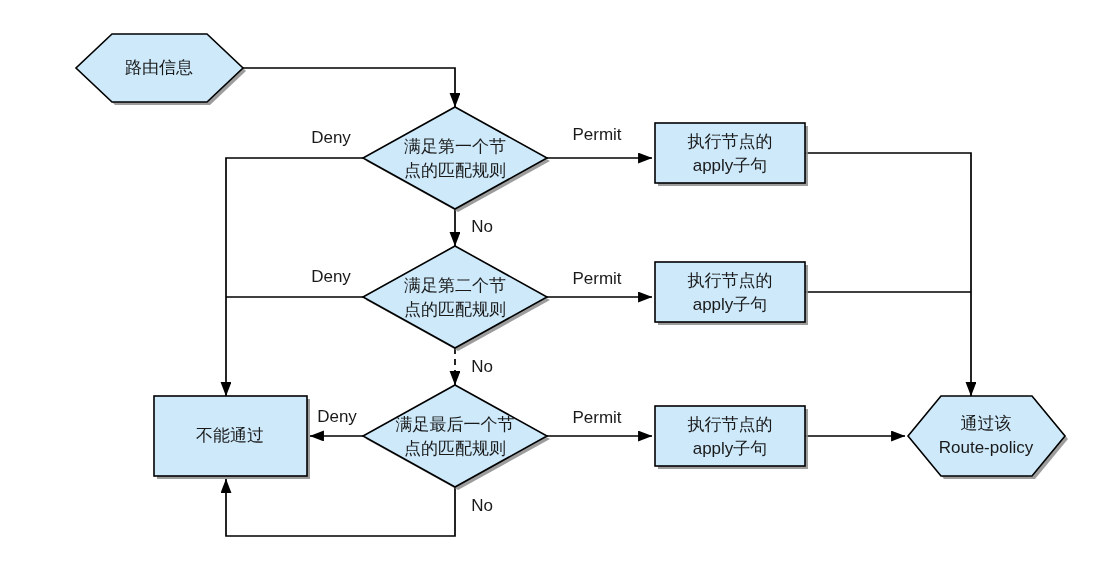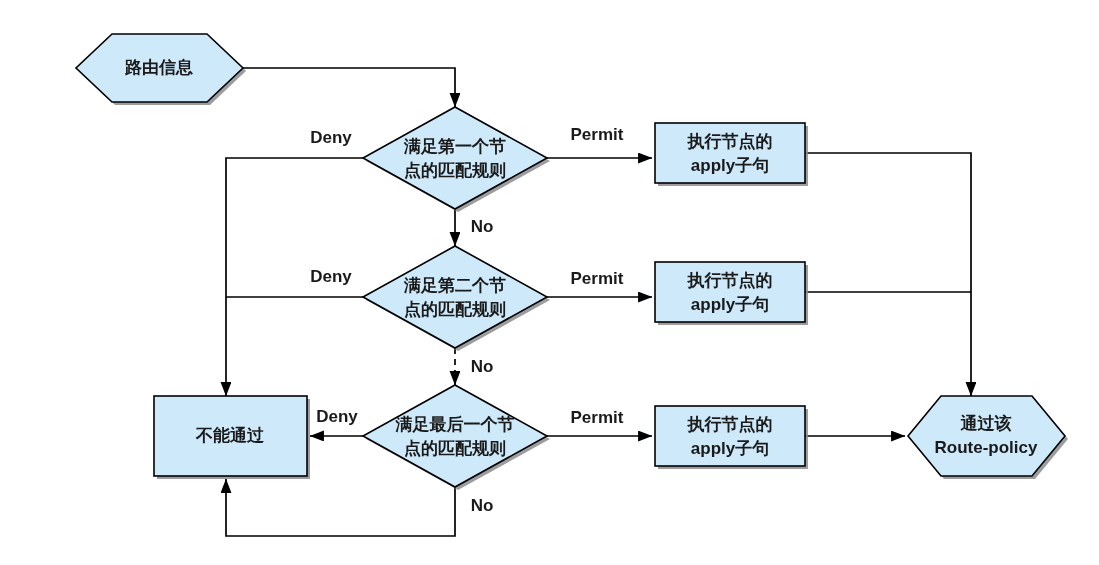--- a/index.html
+++ b/index.html
@@ -10,21 +10,20 @@
   body {
     width: 1099px;
     height: 565px;
     font-family: "Liberation Sans", "DejaVu Sans", sans-serif;
     overflow: hidden;
   }
   #flowchart-root {
     position: relative;
     width: 1099px;
     height: 565px;
-    font-weight: bold;
   }
   svg#diagram {
     display: block;
     width: 1099px;
     height: 565px;
   }
   .node-shape {
     fill: #cde9fa;
     stroke: #000000;
     stroke-width: 1.6;

